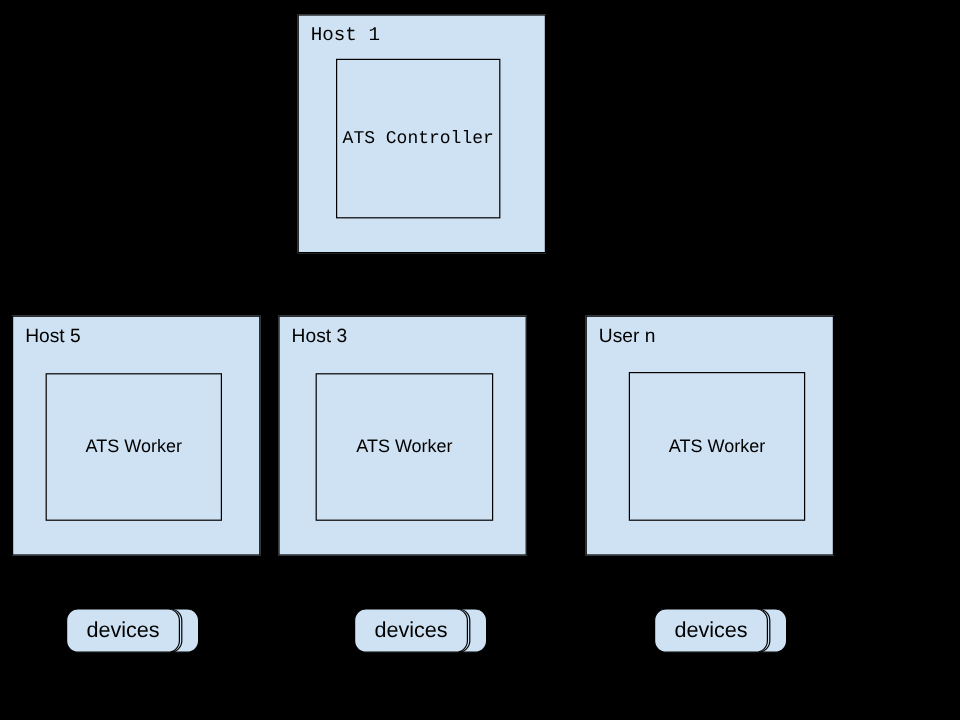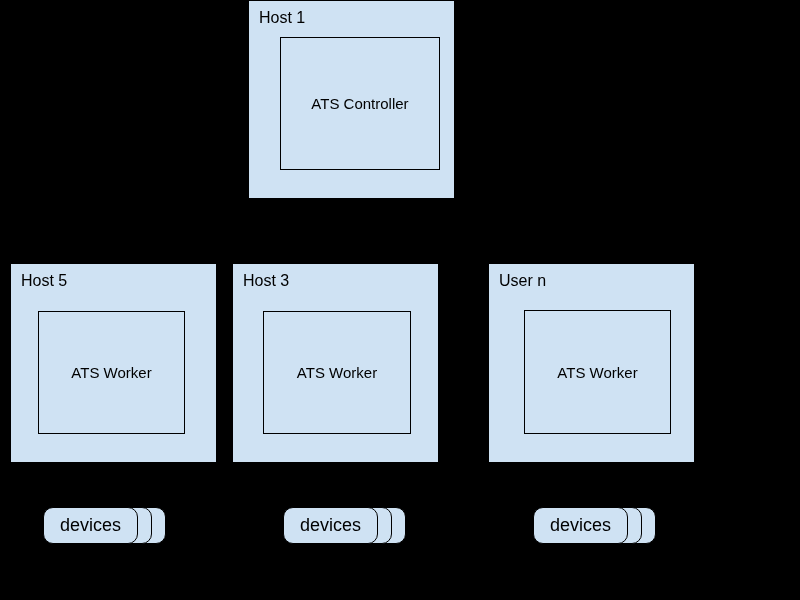--- a/index.html
+++ b/index.html
@@ -15,21 +15,21 @@
     background: #000000;
     overflow: hidden;
     color: #000000;
   }
   .host {
     position: absolute;
     background: #cfe2f3;
     border: 1px solid #000000;
     box-sizing: border-box;
   }
-  .host-controller { left: 248px; top: 0;   width: 207px; height: 199px; }
+  .host-controller { left: 248px; top: 12px;   width: 207px; height: 199px; font-family: Liberation Mono, monospace; }
   .host-worker-a   { left: 10px;  top: 263px; width: 207px; height: 200px; }
   .host-worker-b   { left: 232px; top: 263px; width: 207px; height: 200px; }
   .host-worker-c   { left: 488px; top: 263px; width: 207px; height: 200px; }
   .host-title {
     position: absolute;
     left: 10px;
     top: 7px;
     font-size: 16px;
     line-height: 19px;
     color: #000000;
@@ -39,21 +39,21 @@
     position: absolute;
     border: 1px solid #000000;
     box-sizing: border-box;
     display: flex;
     align-items: center;
     justify-content: center;
     font-size: 15px;
     text-align: center;
     background: #cfe2f3;
   }
-  .host-controller .inner-node { left: 31px; top: 36px; width: 160px; height: 133px; }
+  .host-controller .inner-node { left: 31px; top: 36px; width: 137px; height: 133px; }
   .host-worker-a   .inner-node { left: 27px; top: 47px; width: 147px; height: 123px; }
   .host-worker-b   .inner-node { left: 30px; top: 47px; width: 148px; height: 123px; }
   .host-worker-c   .inner-node { left: 35px; top: 46px; width: 147px; height: 124px; }
   .user-circle {
     position: absolute;
     left: 578px;
     top: 47px;
     width: 108px;
     height: 106px;
     border-radius: 50%;
@@ -79,21 +79,21 @@
     width: 95px;
     height: 37px;
     background: #cfe2f3;
     border: 1.5px solid #000000;
     border-radius: 10px;
     box-sizing: border-box;
   }
   .devices .layer-back  { left: 28px; z-index: 1; }
   .devices .layer-mid   { left: 14px; z-index: 2; }
   .devices .layer-front {
-    left: 0;
+    left: 12px;
     z-index: 3;
     display: flex;
     align-items: center;
     justify-content: center;
     font-size: 18px;
   }
 </style>
 </head>
 <body>
 

